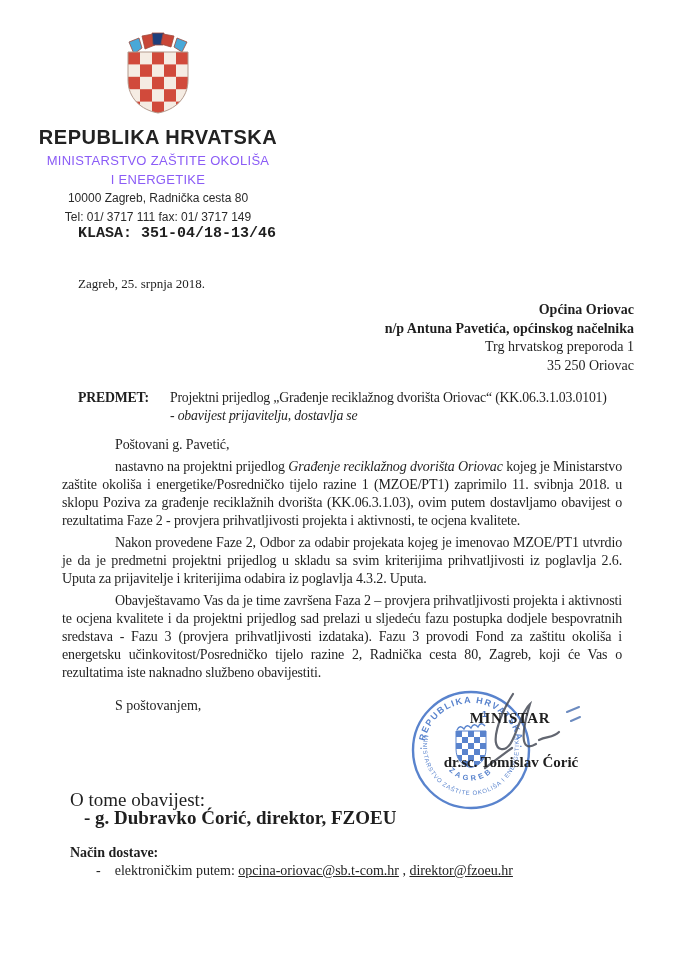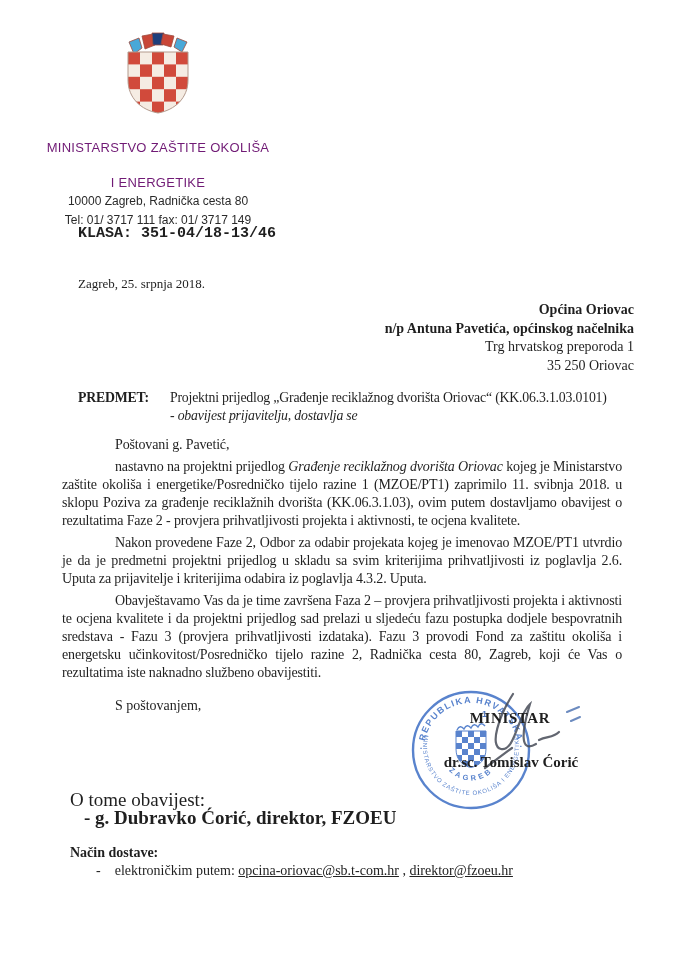--- a/index.html
+++ b/index.html
@@ -5,21 +5,21 @@
   html,body{margin:0;padding:0;background:#e8e8e8;}
   .page{
     position:relative;width:698px;height:960px;background:#ffffff;
     font-family:"Liberation Serif", serif;color:#1f1f1f;overflow:hidden;
   }
   
   .letterhead{position:absolute;left:12px;top:30px;width:292px;text-align:center;
     font-family:"Liberation Sans", sans-serif;}
   .coa{display:inline-block;}
   .country{font-size:20px;font-weight:bold;letter-spacing:.5px;margin-top:6px;color:#222;}
-  .ministry{font-size:13px;letter-spacing:.3px;line-height:15px;margin-top:20px;color:#701a75;}
+  .ministry{font-size:13px;letter-spacing:.3px;line-height:15px;margin-top:4px;color:#8b5cf6;}
   .hq{font-size:12px;margin-top:4px;line-height:15px;color:#2a2a2a;}
   
   .refblock{position:absolute;left:78px;top:224px;font-size:15px;font-weight:bold;line-height:20px;font-family:Liberation Mono, monospace;}
   .dateline{position:absolute;left:78px;top:276px;font-size:13px;}
   
   .recipient{position:absolute;right:64px;top:301px;text-align:right;font-size:14px;line-height:18.5px;}
   .recipient .b{font-weight:bold;}
   
   .subject{position:absolute;left:78px;top:389px;display:flex;width:560px;
     font-size:13.8px;letter-spacing:-.2px;line-height:17.5px;}
@@ -83,20 +83,21 @@
             <rect x="56" y="46.8" width="12" height="12.4"></rect>
           <rect x="20" y="59.2" width="12" height="12.4"></rect>
             <rect x="44" y="59.2" width="12" height="12.4"></rect>
           <rect x="8" y="71.6" width="12" height="12.4"></rect>
             <rect x="32" y="71.6" width="12" height="12.4"></rect>
             <rect x="56" y="71.6" width="12" height="12.4"></rect>
         </g>
       </g>
       <path d="M8,22 H68 V50 C68,68 55,80 38,83 C21,80 8,68 8,50 Z" fill="none" stroke="#b39a8d" stroke-width="1"></path>
     </svg>
+    <div class="country">REPUBLIKA HRVATSKA</div>
     <div class="ministry">MINISTARSTVO ZAŠTITE OKOLIŠA</div>
     <div class="ministry">I ENERGETIKE</div>
     <div class="hq">10000 Zagreb, Radnička cesta 80</div>
     <div class="hq">Tel: 01/ 3717 111   fax: 01/ 3717 149</div>
   </div>
 
   <div class="refblock">
     <div><span>KLASA:</span> <span>351-04/18-13/46</span></div>
   </div>
   <div class="dateline">Zagreb, 25. srpnja 2018.</div>

